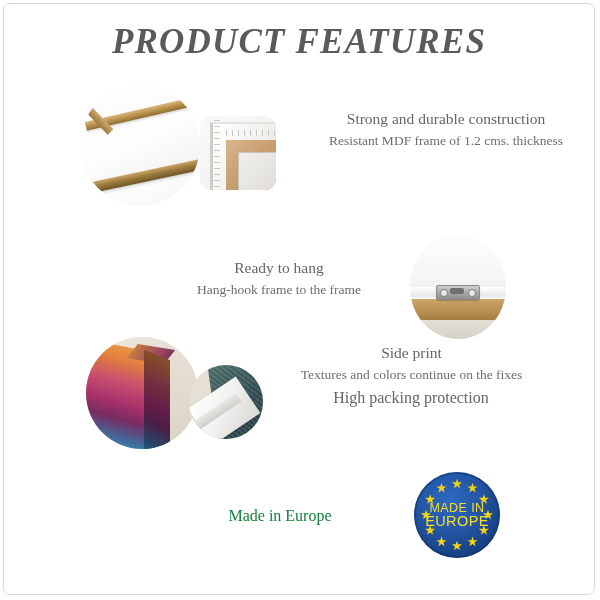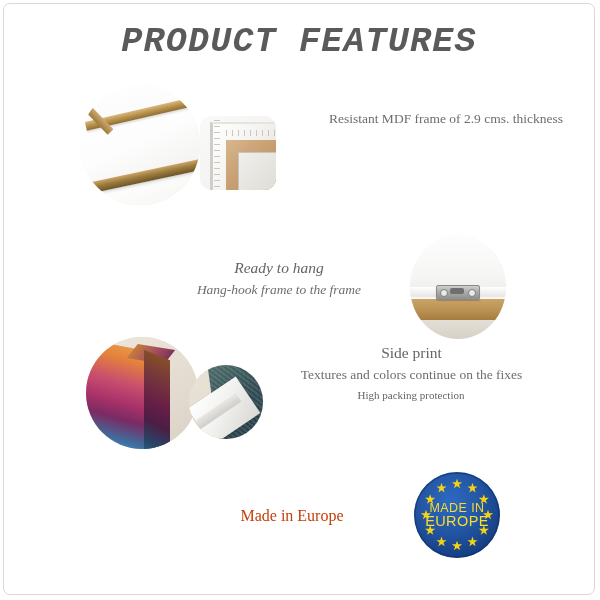--- a/index.html
+++ b/index.html
@@ -32,33 +32,33 @@
     position: absolute;
     left: 0;
     top: 18px;
     width: 100%;
     text-align: center;
     font-style: italic;
     font-weight: 700;
     font-size: 35px;
     letter-spacing: 1.2px;
     color: #5a5a5a;
-    font-family: Liberation Mono, monospace;
+    font-family: Liberation Serif, serif;
   }
 
   
   .txt-block { position: absolute; text-align: center; color: #6a6a6a; }
   .t-head { font-size: 15.5px; line-height: 22px; color: #656565; }
   .t-sub  { font-size: 13.5px; line-height: 21px; color: #6d6d6d; }
 
   #block-durable { left: 292px; top: 104px; width: 300px; }
-  #block-hang    { left: 148px; top: 253px; width: 254px; font-style: italic; }
+  #block-hang    { left: 148px; top: 253px; width: 254px; }
   #block-side    { left: 255px; top: 338px; width: 305px; font-family: Liberation Serif, serif; }
-  #block-packing { left: 262px; top: 385px; width: 290px; font-size: 11px; color: #656565; }
-  #block-europe  { left: 188px; top: 503px; width: 200px; font-size: 16px; color: #c2410c; }
+  #block-packing { left: 262px; top: 385px; width: 290px; font-size: 16px; color: #656565; }
+  #block-europe  { left: 176px; top: 503px; width: 200px; font-size: 16px; color: #15803d; }
 
   
   #photo-frame-main {
     position: absolute;
     left: 76px; top: 81px;
     width: 120px; height: 120px;
     border-radius: 50%;
     overflow: hidden;
     background: #fbfbfb;
   }
@@ -302,21 +302,22 @@
   <div id="photo-frame-inset">
     <div class="bg"></div>
     <div class="outer"></div>
     <div class="mdf"></div>
     <div class="inner"></div>
     <div class="ruler"></div>
     <div class="ruler-h"></div>
   </div>
 
   <div id="block-durable" class="txt-block no-sel">
-    <div class="t-sub">Resistant MDF frame of 2.9 cms. thickness</div>
+    <div class="t-head">Strong and durable construction</div>
+    <div class="t-sub">Resistant MDF frame of 1.2 cms. thickness</div>
   </div>
 
   <div id="photo-hook">
     <div class="top"></div>
     <div class="wood"></div>
     <div class="base"></div>
     <div class="lip"></div>
     <div class="bracket"></div>
     <div class="slot"></div>
   </div>

